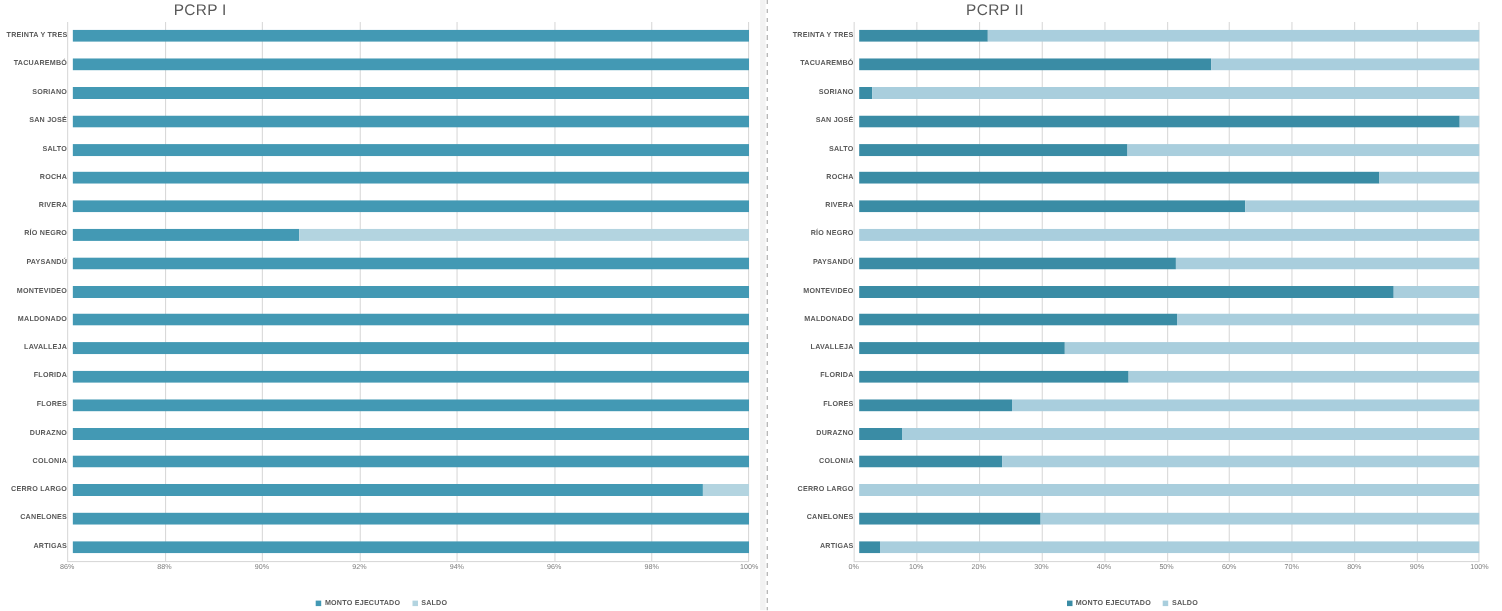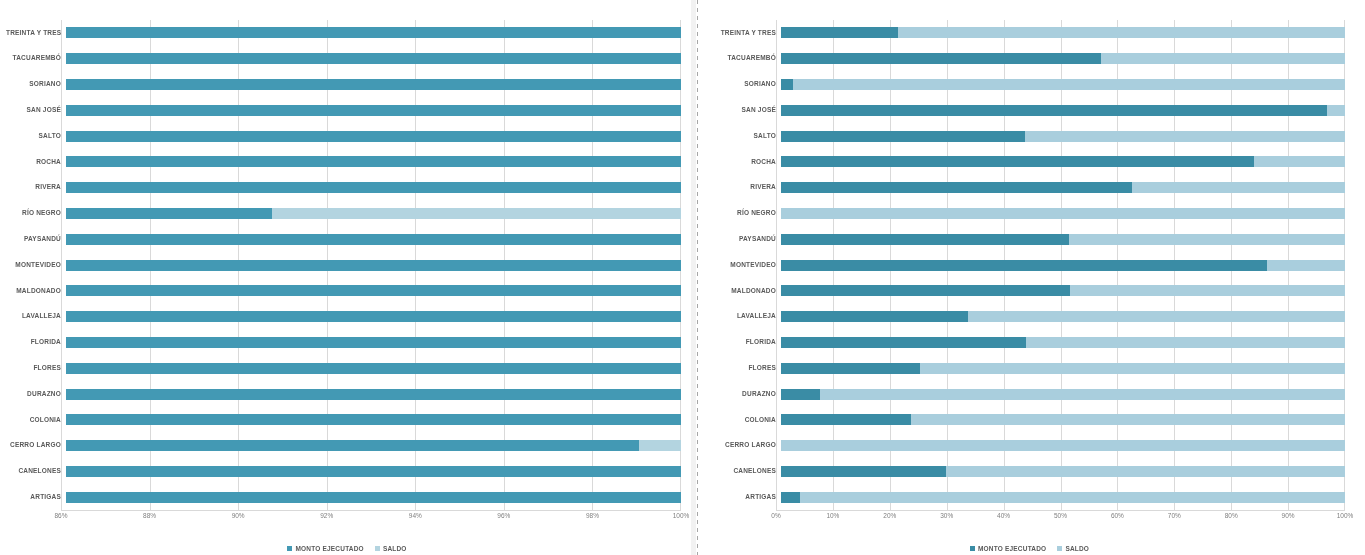--- a/index.html
+++ b/index.html
@@ -167,20 +167,21 @@
     width:5px;height:5px;
     display:inline-block;
   }
 </style>
 </head>
 <body>
 
 <div class="workbook">
 
   <div class="chart-panel" id="panel-left">
+    <div class="chart-title">PCRP I</div>
 
     <div class="plot-wrap">
       <div class="grid" id="grid-left" style="left: 55px; right: 0px;">
           <div class="gl" style="left: calc(0% + 0px);"></div>
           <div class="gl" style="left: calc(14.2857% + 0px);"></div>
           <div class="gl" style="left: calc(28.5714% + 0px);"></div>
           <div class="gl" style="left: calc(42.8571% + 0px);"></div>
           <div class="gl" style="left: calc(57.1429% + 0px);"></div>
           <div class="gl" style="left: calc(71.4286% + 0px);"></div>
           <div class="gl" style="left: calc(85.7143% + 0px);"></div>
@@ -382,20 +383,21 @@
           <span class="swatch" style="background: rgb(179, 212, 224);"></span>
           <span>SALDO</span>
         </div>
       </div>
   </div>
 
   <div class="page-break-shadow"></div>
   <div class="page-break"></div>
 
   <div class="chart-panel" id="panel-right">
+    <div class="chart-title">PCRP II</div>
 
     <div class="plot-wrap">
       <div class="grid" id="grid-right" style="left: 70px; right: 0px;">
           <div class="gl" style="left: calc(0% + 0px);"></div>
           <div class="gl" style="left: calc(10% + 0px);"></div>
           <div class="gl" style="left: calc(20% + 0px);"></div>
           <div class="gl" style="left: calc(30% + 0px);"></div>
           <div class="gl" style="left: calc(40% + 0px);"></div>
           <div class="gl" style="left: calc(50% + 0px);"></div>
           <div class="gl" style="left: calc(60% + 0px);"></div>

